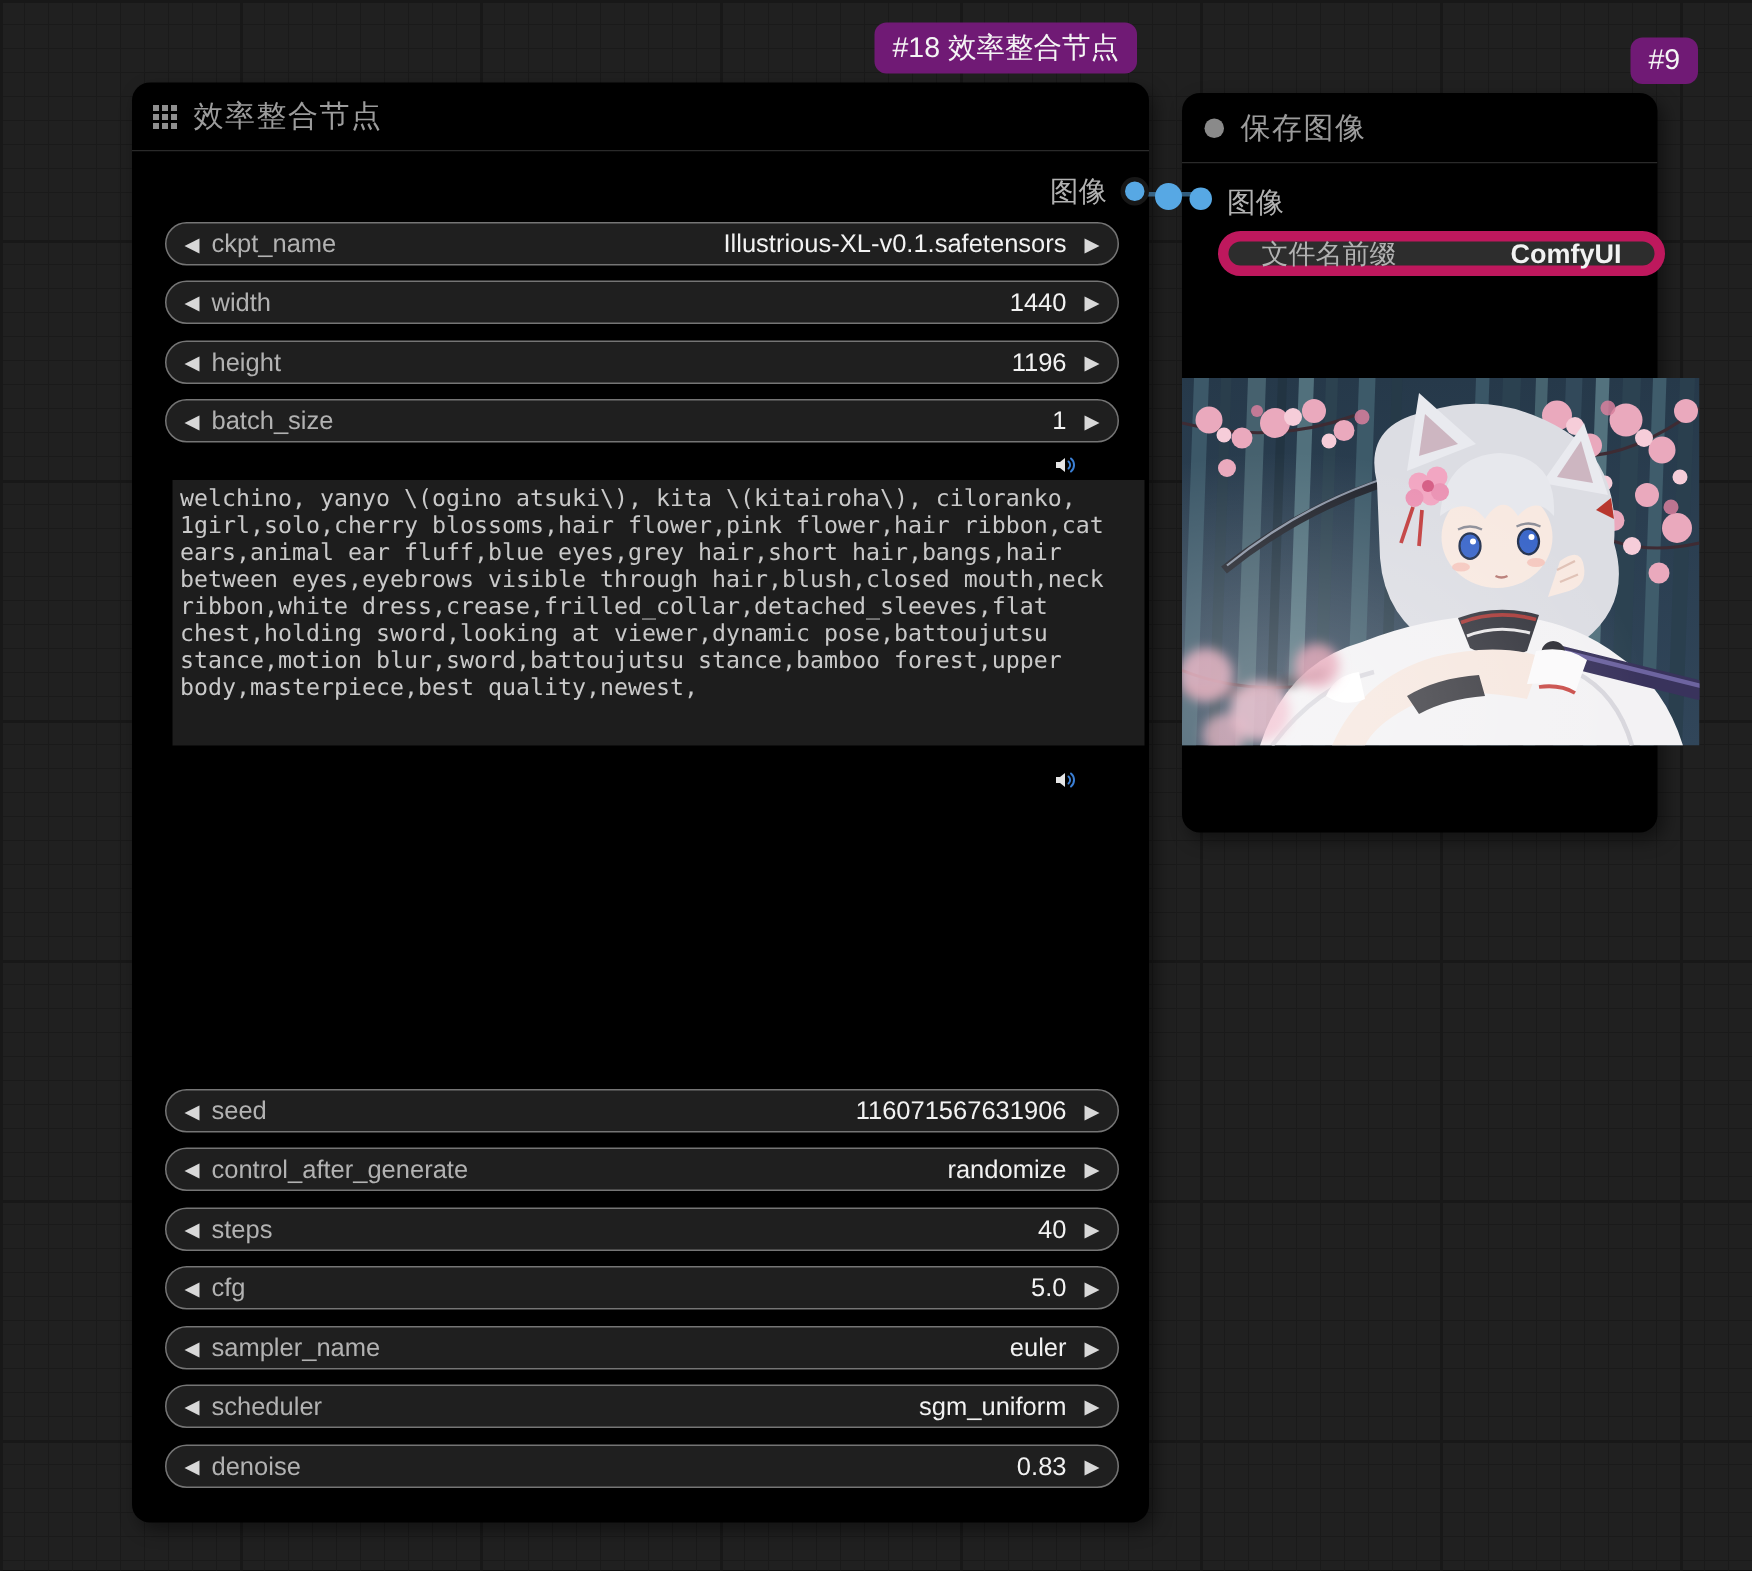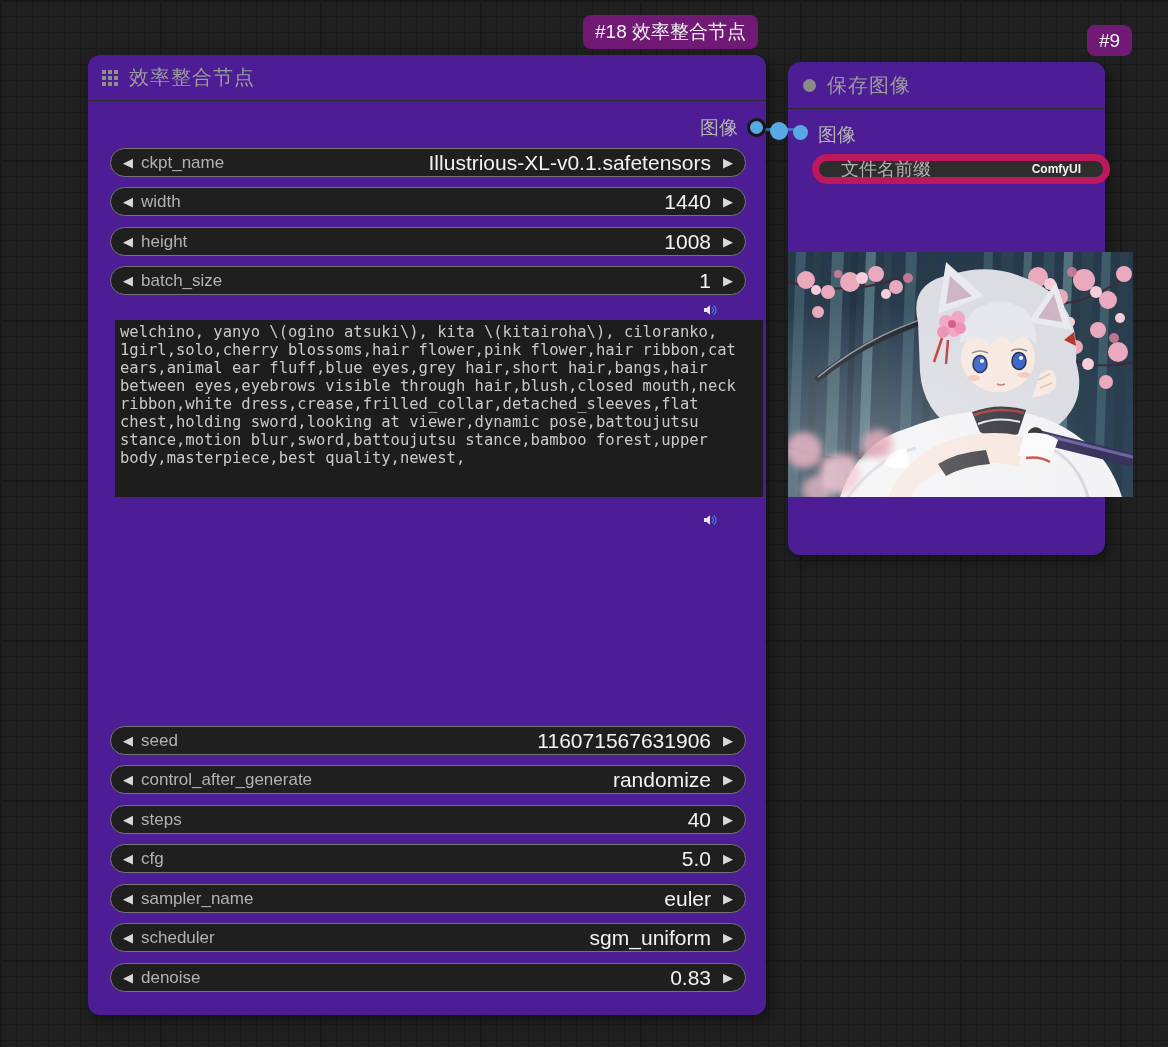--- a/index.html
+++ b/index.html
@@ -8,21 +8,21 @@
     font-family:"Liberation Sans",sans-serif;
     background-color:#202020;
     background-image:
       linear-gradient(#181818 2px, transparent 2px),
       linear-gradient(90deg, #181818 2px, transparent 2px),
       linear-gradient(#1a1a1a 1px, transparent 1px),
       linear-gradient(90deg, #1a1a1a 1px, transparent 1px);
     background-size:160px 160px,160px 160px,16px 16px,16px 16px;
   }
   .node{
-    position:absolute;background:#4c1d95;border-radius:12px;
+    position:absolute;background:#000000;border-radius:12px;
     box-shadow:4px 5px 12px rgba(0,0,0,.45);
   }
   .node-header{
     position:absolute;top:0;left:0;right:0;height:45px;
     border-bottom:1px solid #2a2a2a;border-radius:12px 12px 0 0;
     display:flex;align-items:center;cursor:move;
   }
   .node-title{color:#9c9c9c;font-size:20px;letter-spacing:1px;}
   .grid-icon{
     display:grid;grid-template-columns:repeat(3,4px);grid-template-rows:repeat(3,4px);
@@ -31,21 +31,21 @@
   .grid-icon i{background:#8f8f8f;display:block;}
   .collapse-dot{width:13px;height:13px;border-radius:50%;background:#8a8a8a;margin:0 11px 0 15px;}
   .out-label{position:absolute;color:#b2b2b2;font-size:19px;}
   .pill{
     position:absolute;left:22px;width:636px;height:29px;box-sizing:border-box;
     background:#1f1f1f;border:1px solid #757575;border-radius:15px;
     display:flex;align-items:center;padding:0 12px;cursor:pointer;
   }
   .arrow{color:#d8d8d8;font-size:13px;line-height:1;flex:0 0 auto;}
   .wlabel{color:#b2b2b2;font-size:17px;margin-left:8px;white-space:nowrap;}
-  .wvalue{margin-left:auto;margin-right:12px;color:#f2f2f2;font-size:21px;white-space:nowrap;}
+  .wvalue{margin-left:auto;margin-right:12px;color:#f2f2f2;font-size:17px;white-space:nowrap;}
   .prompt{
     position:absolute;left:15px;width:648px;height:177px;box-sizing:border-box;
     background:#1d1d1d;color:#c9c9c9;padding:3px 5px;
     font-family:"DejaVu Sans Mono",monospace;font-size:15.5px;line-height:18px;
     white-space:pre-wrap;word-break:break-word;overflow:hidden;cursor:text;margin-left:12px;
   }
   .speaker{position:absolute;width:16px;height:16px;cursor:pointer;}
   .badge{
     position:absolute;background:#701a75;color:#f5f5f5;font-size:19px;
     border-radius:8px;display:flex;align-items:center;justify-content:center;
@@ -53,21 +53,21 @@
   }
   .port{position:absolute;border-radius:50%;background:#57a8e4;cursor:crosshair;}
   .port.ring{border:3px solid #171717;}
   .wire{position:absolute;height:3px;background:#57a8e4;opacity:.55;}
   .save-pill{
     position:absolute;left:24px;width:298px;height:30px;box-sizing:border-box;
     background:#2d2d2d;border:7px solid #be185d;border-radius:15px;
     display:flex;align-items:center;padding:0 22px;cursor:pointer;
   }
   .save-pill .wlabel{margin-left:0;font-size:18px;}
-  .save-pill .wvalue{margin-right:0;font-size:12px;font-weight:bold;}
+  .save-pill .wvalue{margin-right:0;font-size:18px;font-weight:bold;}
   .preview{position:absolute;left:0;top:190px;width:345px;height:245px;cursor:pointer;}
   .in-label{position:absolute;color:#b2b2b2;font-size:19px;}
 </style>
 </head>
 <body>
 
 <div class="badge" style="left:583px;top:15px;height:34px;">#18 效率整合节点</div>
 <div class="badge" style="left:1087px;top:25px;height:31px;">#9</div>
 
 <div class="node" style="left:88px;top:55px;width:678px;height:960px;">
@@ -97,21 +97,21 @@
   </div>
   <div class="pill" style="top:132px;">
     <span class="arrow">◀</span>
     <span class="wlabel">width</span>
     <span class="wvalue">1440</span>
     <span class="arrow">▶</span>
   </div>
   <div class="pill" style="top:172px;">
     <span class="arrow">◀</span>
     <span class="wlabel">height</span>
-    <span class="wvalue">1008</span>
+    <span class="wvalue">1196</span>
     <span class="arrow">▶</span>
   </div>
   <div class="pill" style="top:211px;">
     <span class="arrow">◀</span>
     <span class="wlabel">batch_size</span>
     <span class="wvalue">1</span>
     <span class="arrow">▶</span>
   </div>
 
   <span class="speaker" style="right:48px;top:247px;">

